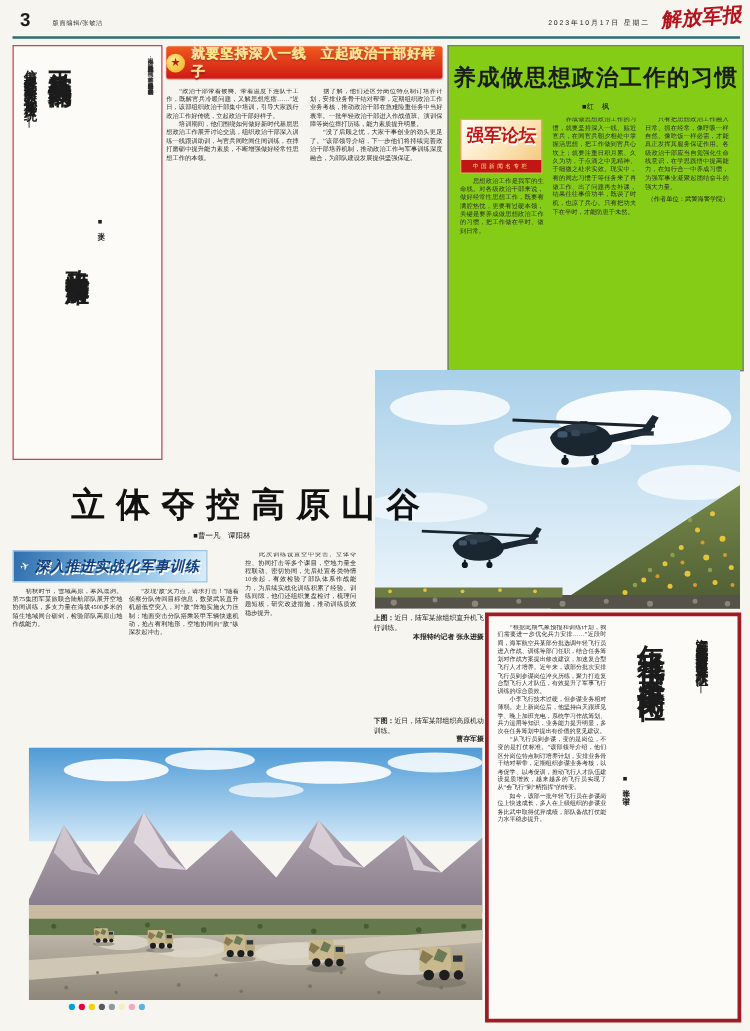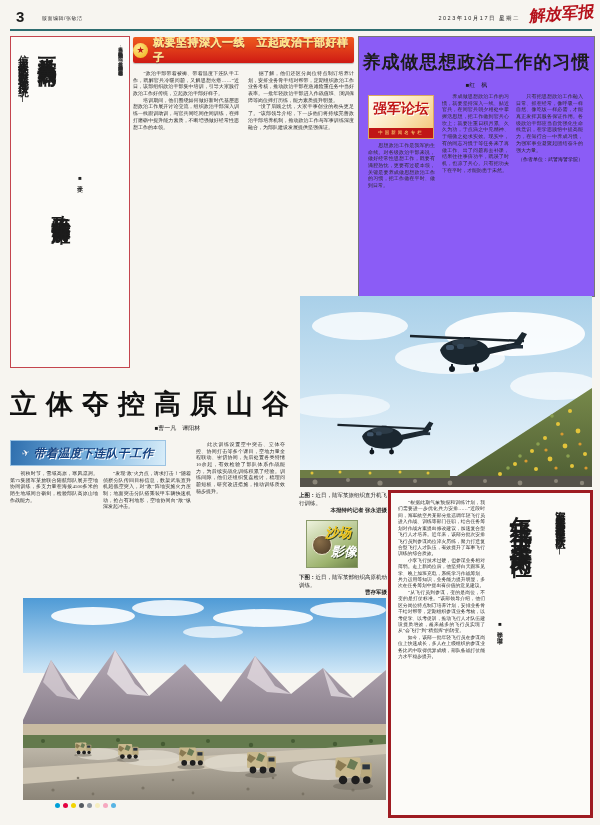--- a/index.html
+++ b/index.html
@@ -35,37 +35,37 @@
             justify-content:center;gap:5px;box-shadow:0 1px 1px rgba(0,0,0,.25);}
   .c-emblem{width:15px;height:15px;border-radius:50%;flex:0 0 auto;
             background:radial-gradient(circle at 35% 30%,#ffe98a,#eead12);
             color:#c01616;font-size:9px;line-height:15px;text-align:center;}
   .c-banner-text{font-size:11px;font-weight:900;color:#ffe680;letter-spacing:.5px;
                  text-shadow:0 0 1px #fff,0 1px 1px #7a0a0a;}
   .c-cols{left:133px;top:71px;width:221px;display:flex;gap:9px;}
   .c-col{width:106px;height:220px;overflow:hidden;}
 
   
-  .forum-box{left:358px;top:36px;width:235px;height:259px;border:1px solid #777;background:#8b5cf6;}
+  .forum-box{left:358px;top:36px;width:235px;height:259px;border:1px solid #777;background:#84cc16;}
   .f-head{left:0;top:13px;width:100%;text-align:center;font-size:18px;font-weight:900;letter-spacing:1px;}
   .f-byline{left:0;top:44px;width:100%;text-align:center;font-size:6px;}
   .f-cols{left:9px;top:57px;width:217px;display:flex;gap:7px;}
   .f-col{width:67px;height:192px;overflow:hidden;}
   .f-logo{width:66px;height:44px;margin:1px 0 4px 0;position:relative;border:1px solid #dca95f;
           background:linear-gradient(135deg,#fffdf6,#fbe3b4 55%,#f3c273);box-sizing:border-box;}
   .f-logo-title{position:absolute;left:0;top:4px;width:100%;text-align:center;font-size:14px;
                 font-weight:900;color:#c01616;font-family:"DejaVu Serif",serif;
                 transform:skewX(-6deg);text-shadow:1px 1px 0 #fff;}
   .f-logo-band{position:absolute;left:0;bottom:0;width:100%;height:10px;background:#c01616;
                color:#ffe37a;font-size:4.5px;line-height:10px;text-align:center;letter-spacing:2px;}
   .f-attrib{font-size:5px;text-align:right;font-family:"Liberation Serif",serif;margin-top:2px;}
 
   
   .m-kicker{left:10px;top:372px;width:335px;text-align:center;font-size:10px;font-weight:bold;}
-  .m-head{left:10px;top:386px;width:335px;text-align:left;font-size:27px;font-weight:bold;
+  .m-head{left:10px;top:386px;width:335px;text-align:right;font-size:27px;font-weight:bold;
           letter-spacing:9px;font-family:"Liberation Serif",serif;color:#111;}
   .m-byline{left:10px;top:424px;width:335px;text-align:center;font-size:6px;}
 
   
   .blue-banner{left:10px;top:440px;width:156px;height:26px;display:flex;align-items:center;
                justify-content:center;gap:4px;border:1px solid #9cc3e2;box-sizing:border-box;
                background:linear-gradient(100deg,#2f6fae,#7fb7e2 55%,#d9edf9);}
   .blue-banner-text{font-size:11.5px;font-weight:900;font-style:italic;color:#15407e;
                     letter-spacing:.5px;text-shadow:1px 1px 0 #fff;}
   .jet{color:#fff;font-size:9px;transform:rotate(-18deg);text-shadow:0 0 1px #1a4a8a;}
@@ -242,35 +242,30 @@
       <use href="#heli" transform="translate(168,56)"></use>
       <use href="#heli" transform="translate(85,142) scale(0.82)"></use>
     </svg>
   </div>
 
   <div class="abs m-head">立体夺控高原山谷</div>
   <div class="abs m-byline">■曹一凡　谭阳林</div>
 
   <div class="abs blue-banner">
     <span class="jet">✈</span>
-    <span class="blue-banner-text">带着温度下连队干工作</span>
+    <span class="blue-banner-text">深入推进实战化军事训练</span>
   </div>
 
   <div class="abs t-col1 tiny">　　初秋时节，雪域高原，寒风凛冽。第75集团军某旅联合陆航部队展开空地协同训练，多支力量在海拔4500多米的陌生地域同台砺剑，检验部队高原山地作战能力。</div>
   <div class="abs t-col2 tiny">　　“发现‘敌’火力点，请求打击！”随着侦察分队传回目标信息，数架武装直升机超低空突入，对“敌”阵地实施火力压制；地面突击分队搭乘装甲车辆快速机动，抢占有利地形，空地协同向“敌”纵深发起冲击。</div>
   <div class="abs t-col3 tiny">　　此次训练设置空中突击、立体夺控、协同打击等多个课目，空地力量全程联动、密切协同，先后处置各类特情10余起，有效检验了部队体系作战能力，为后续实战化训练积累了经验。训练间隙，他们还组织复盘检讨，梳理问题短板，研究改进措施，推动训练质效稳步提升。</div>
 
   <div class="abs cap-top cap">
     <b>上图：</b><span>近日，陆军某旅组织直升机飞行训练。</span>
     <span class="cap-credit">本报特约记者 张永进摄</span>
-  </div>
-  <div class="abs sha-logo">
-    <span class="sha-globe"></span>
-    <span class="sha-l1">沙场</span>
-    <span class="sha-l2">影像</span>
   </div>
   <div class="abs cap-bottom cap">
     <b>下图：</b><span>近日，陆军某部组织高原机动训练。</span>
     <span class="cap-credit">曹存军摄</span>
   </div>
 
   <div class="abs navy-box">
     <div class="abs n-body tiny" style="font-size:4.8px;">　　“根据此期气象预报和训练计划，我们需要进一步优化兵力安排……”近段时间，海军航空兵某部分批选调年轻飞行员进入作战、训练等部门任职，结合任务筹划对作战方案提出修改建议，加速复合型飞行人才培养。近年来，该部分批次安排飞行员到参谋岗位淬火历练，聚力打造复合型飞行人才队伍，有效提升了军事飞行训练的综合质效。
 　　小李飞行技术过硬，但参谋业务相对薄弱。走上新岗位后，他坚持白天跟班见学、晚上加班充电，系统学习作战筹划、兵力运用等知识，业务能力提升明显，多次在任务筹划中提出有价值的意见建议。
 　　“从飞行员到参谋，变的是岗位，不变的是打仗标准。”该部领导介绍，他们区分岗位特点制订培养计划，安排业务骨干结对帮带，定期组织参谋业务考核，以考促学、以考促训，推动飞行人才队伍建设提质增效，越来越多的飞行员实现了从“会飞行”到“精指挥”的转变。

